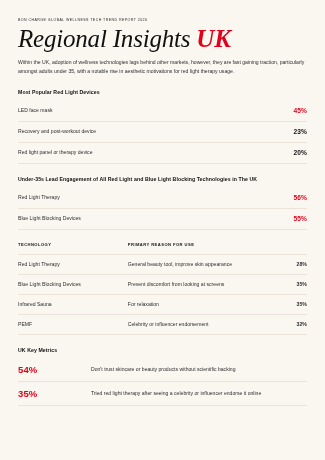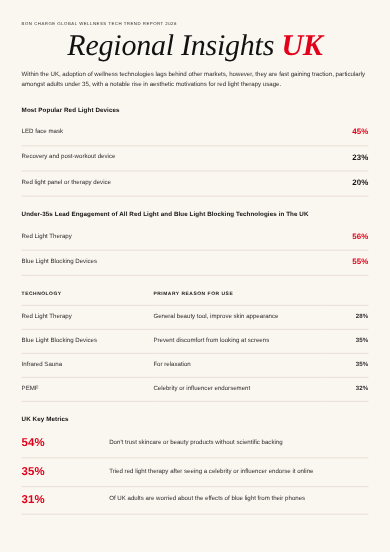--- a/index.html
+++ b/index.html
@@ -36,21 +36,20 @@
   .title {
     font-family: "Liberation Serif", serif;
     font-style: italic;
     font-size: 25px;
     line-height: 1;
     margin: 0 0 7px 0;
     letter-spacing: -0.2px;
     font-weight: 400;
     color: #111111;
     white-space: nowrap;
-    text-align: center;
   }
   .title .accent {
     color: #e2001a;
     font-weight: 700;
   }
   .intro {
     font-size: 5.1px;
     line-height: 1.72;
     color: #2e2e2e;
     margin: 0 0 13px 0;
@@ -231,19 +230,15 @@
   <div class="section">
     <div class="section-title">UK Key Metrics</div>
     <div class="metric-row">
       <span class="metric-value">54%</span>
       <span class="metric-desc">Don't trust skincare or beauty products without scientific backing</span>
     </div>
     <div class="metric-row">
       <span class="metric-value">35%</span>
       <span class="metric-desc">Tried red light therapy after seeing a celebrity or influencer endorse it online</span>
     </div>
-    <div class="metric-row">
-      <span class="metric-value">31%</span>
-      <span class="metric-desc">Of UK adults are worried about the effects of blue light from their phones</span>
-    </div>
   </div>
 
 </div>
 
 </body></html>

